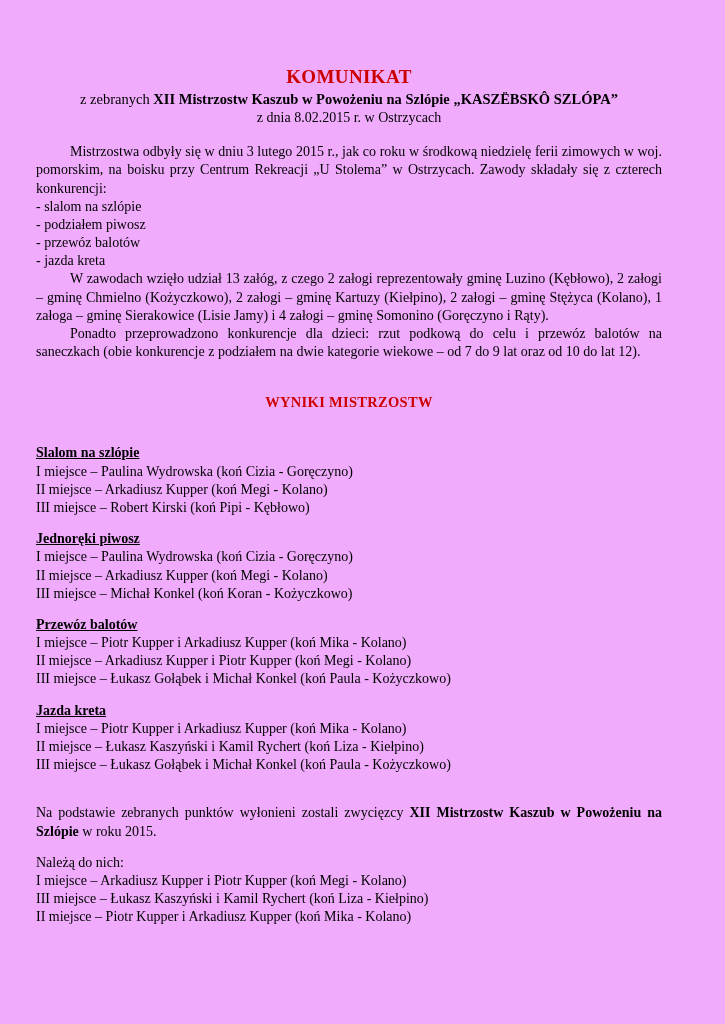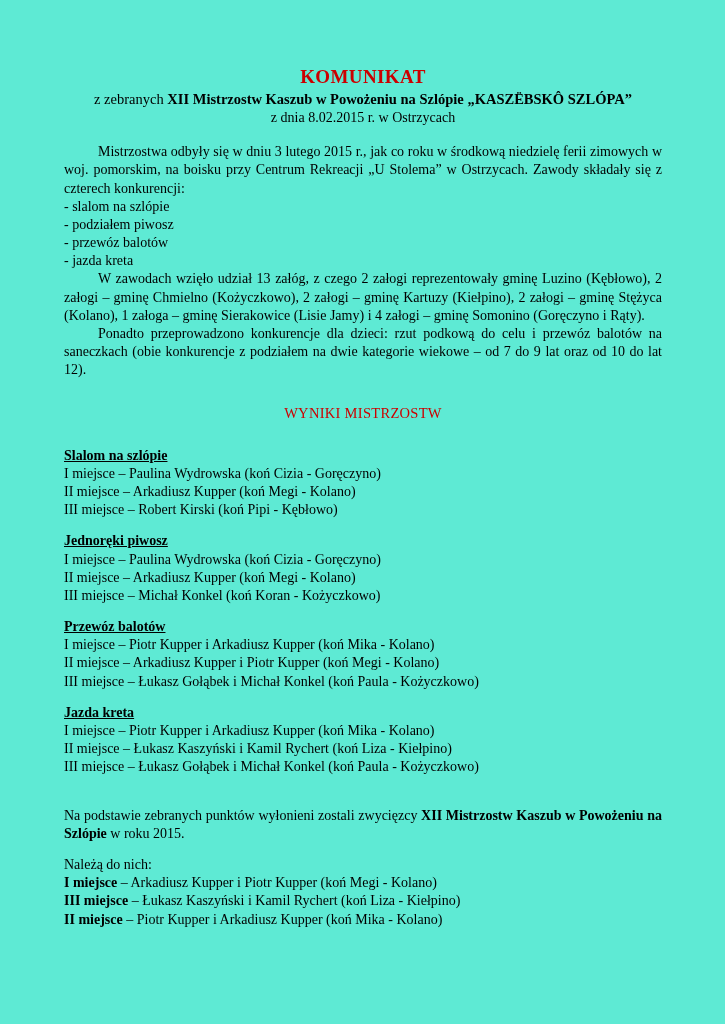--- a/index.html
+++ b/index.html
@@ -10,22 +10,22 @@
   body {
     width: 725px;
     height: 1024px;
     font-family: "Liberation Serif", serif;
     color: #000000;
   }
   .page {
     width: 725px;
     height: 1024px;
     box-sizing: border-box;
-    padding: 52px 63px 40px 64px;
-    background: #5eead4;
+    padding: 52px 63px 40px 36px;
+    background: #f0abfc;
     position: relative;
   }
   .title {
     text-align: center;
     color: #cc0000;
     font-weight: bold;
     font-size: 19px;
     letter-spacing: 0.4px;
     margin: 14px 0 2px 0;
   }
@@ -55,24 +55,24 @@
     text-indent: 34px;
   }
   .list-line {
     font-size: 14px;
     line-height: 1.30;
     margin: 0;
   }
   .section-heading {
     text-align: center;
     color: #cc0000;
-    font-weight: normal;
+    font-weight: bold;
     font-size: 14.5px;
     letter-spacing: 0.3px;
-    margin: 8px;
+    margin: 16px;
   }
   .result-title {
     font-size: 14px;
     font-weight: bold;
     text-decoration: underline;
     margin: 0 0 0 0;
     line-height: 1.30;
   }
   .result-line {
     font-size: 14px;
@@ -84,21 +84,21 @@
     text-align: justify;
     line-height: 1.30;
     margin: 0;
   }
   .closing .bold { font-weight: bold; }
   .winner-line {
     font-size: 14px;
     line-height: 1.30;
     margin: 0;
   }
-  .winner-line .place { font-weight: bold; }
+  .winner-line .place { font-weight: normal; }
 </style>
 </head>
 <body>
 
 <div class="page">
 
   <h1 class="title">KOMUNIKAT</h1>
 
   <p class="subtitle"><span>z zebranych </span><span class="bold">XII Mistrzostw Kaszub w Powożeniu na Szlópie „KASZËBSKÔ SZLÓPA”</span></p>
 

